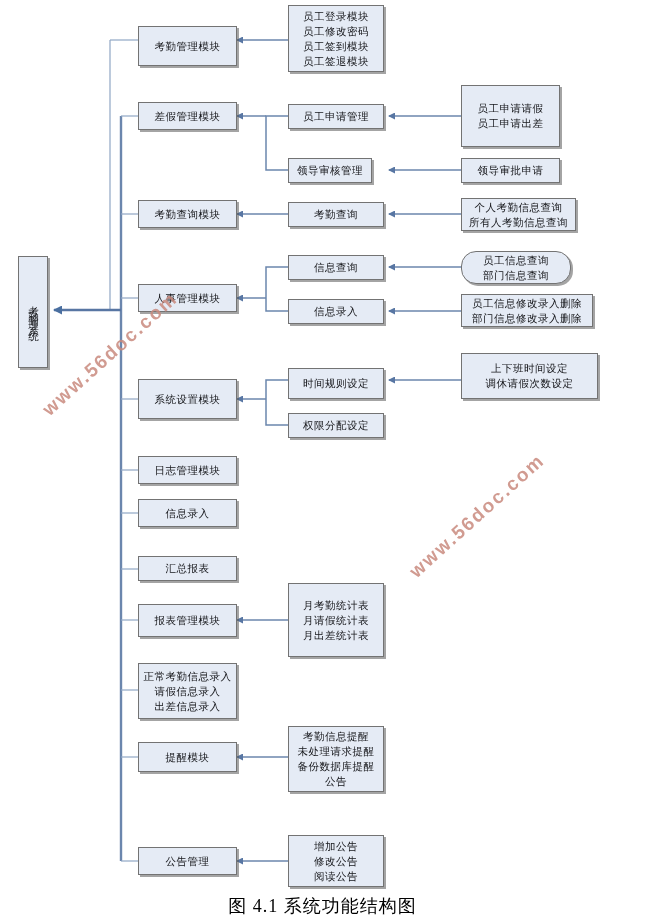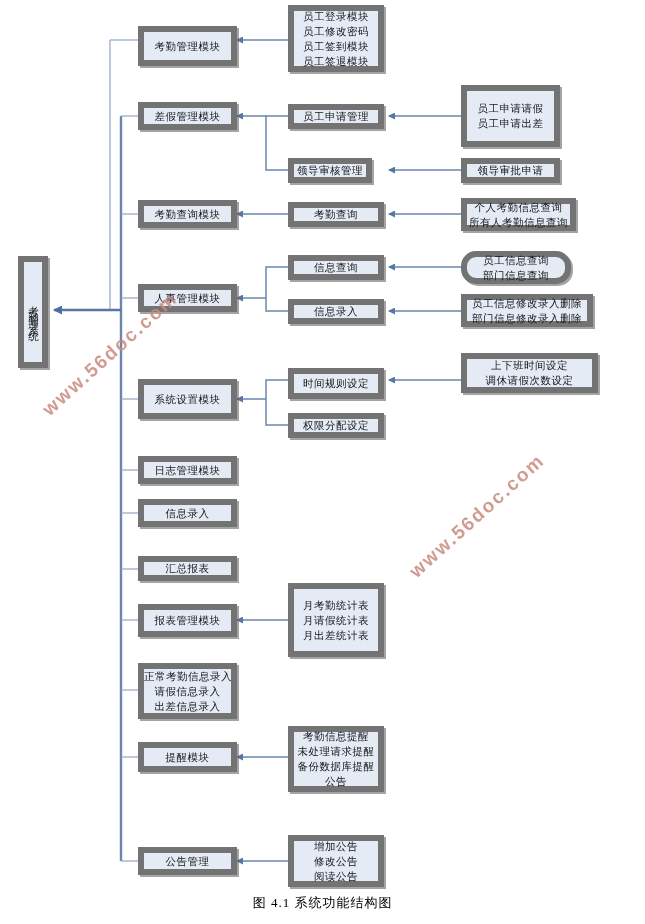--- a/index.html
+++ b/index.html
@@ -51,21 +51,21 @@
     left: 405px; top: 566px;
     font-size: 19px;
     transform: rotate(-42deg);
   }
   
   .node {
     position: absolute;
     z-index: 2;
     box-sizing: border-box;
     background: #e5ebf5;
-    border: 6px solid #737373;
+    border: 1px solid #737373;
     box-shadow: 2px 2px 0 0 rgba(90,90,90,.55);
     display: flex;
     align-items: center;
     justify-content: center;
     text-align: center;
     color: #15161a;
     font-size: 10.5px;
     line-height: 15px;
     letter-spacing: .5px;
   }
@@ -82,21 +82,21 @@
   
   .lines.lead { text-align: center; }
 
   
   #caption {
     position: absolute;
     left: 0;
     top: 894px;
     width: 645px;
     text-align: center;
-    font-size: 13px;
+    font-size: 18px;
     color: #000;
     letter-spacing: 1px;
     z-index: 4;
     font-family: "Liberation Serif", serif;
   }
 </style>
 </head>
 <body>
 
 <div id="canvas">
@@ -355,21 +355,21 @@
     </div>
   </div>
 
   <div class="node" style="left:461px; top:294px; width:132px; height:33px;">
     <div class="lines">
       <div>员工信息修改录入删除</div>
       <div>部门信息修改录入删除</div>
     </div>
   </div>
 
-  <div class="node" style="left:461px; top:353px; width:137px; height:40px;">
+  <div class="node" style="left:461px; top:353px; width:137px; height:46px;">
     <div class="lines">
       <div>上下班时间设定</div>
       <div>调休请假次数设定</div>
     </div>
   </div>
 
   <div id="caption">图 4.1 系统功能结构图</div>
 
 </div>
 

